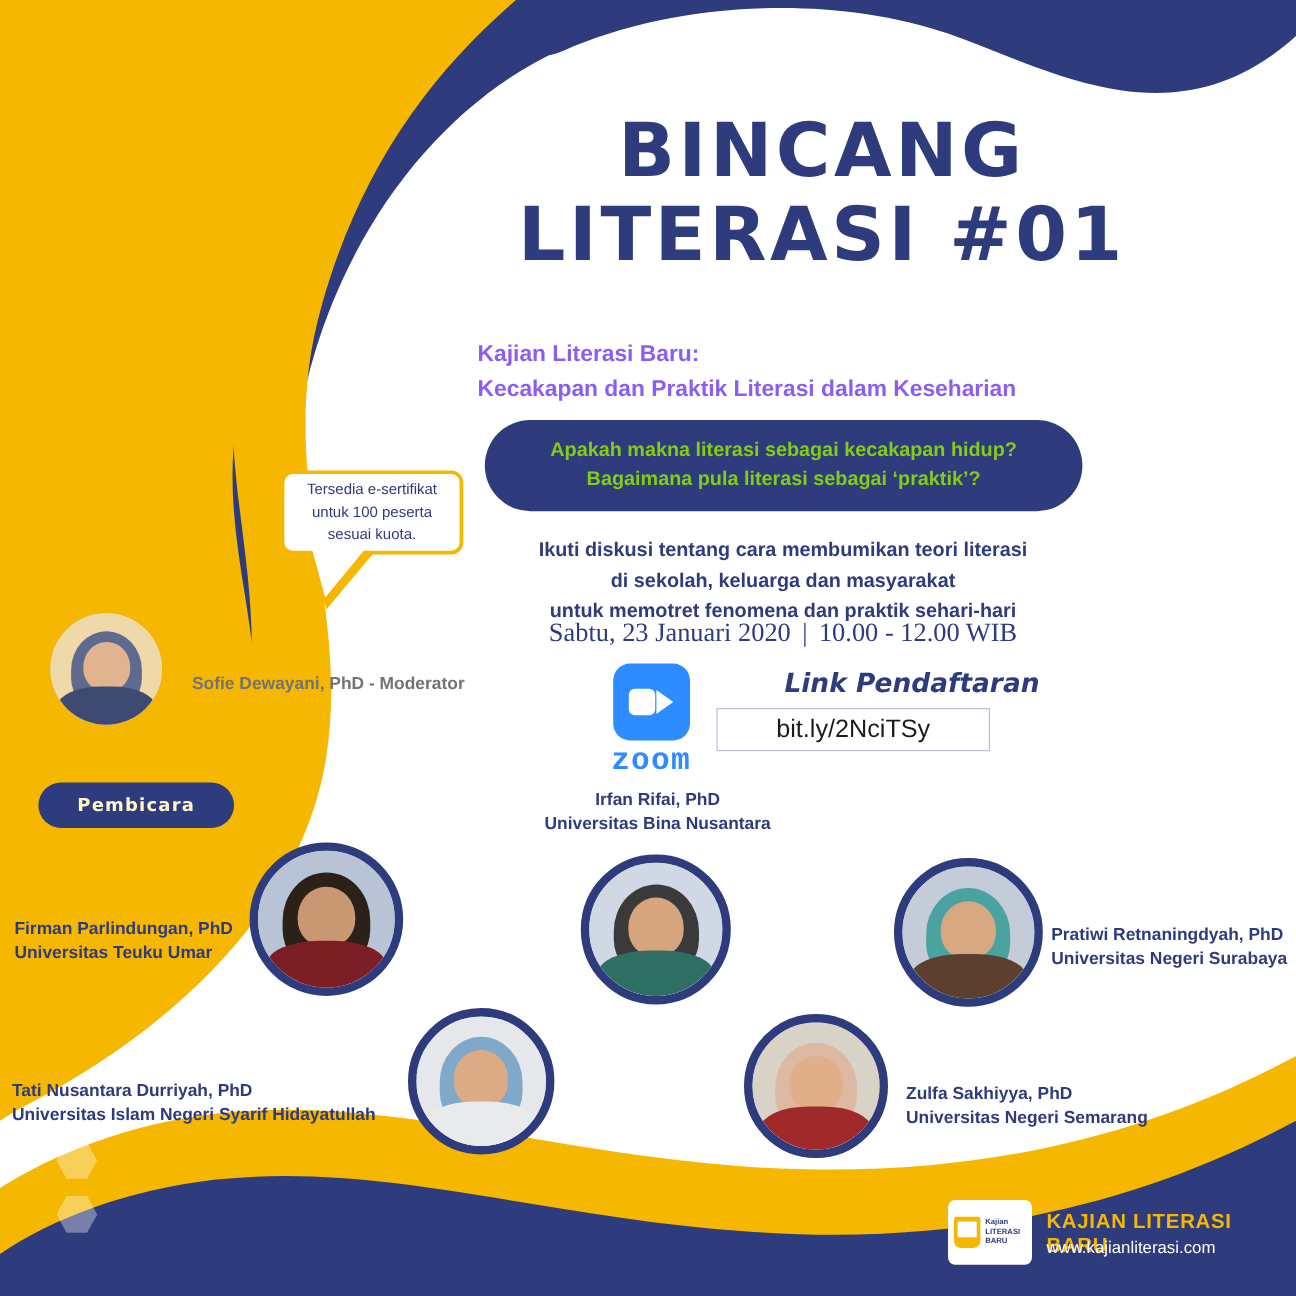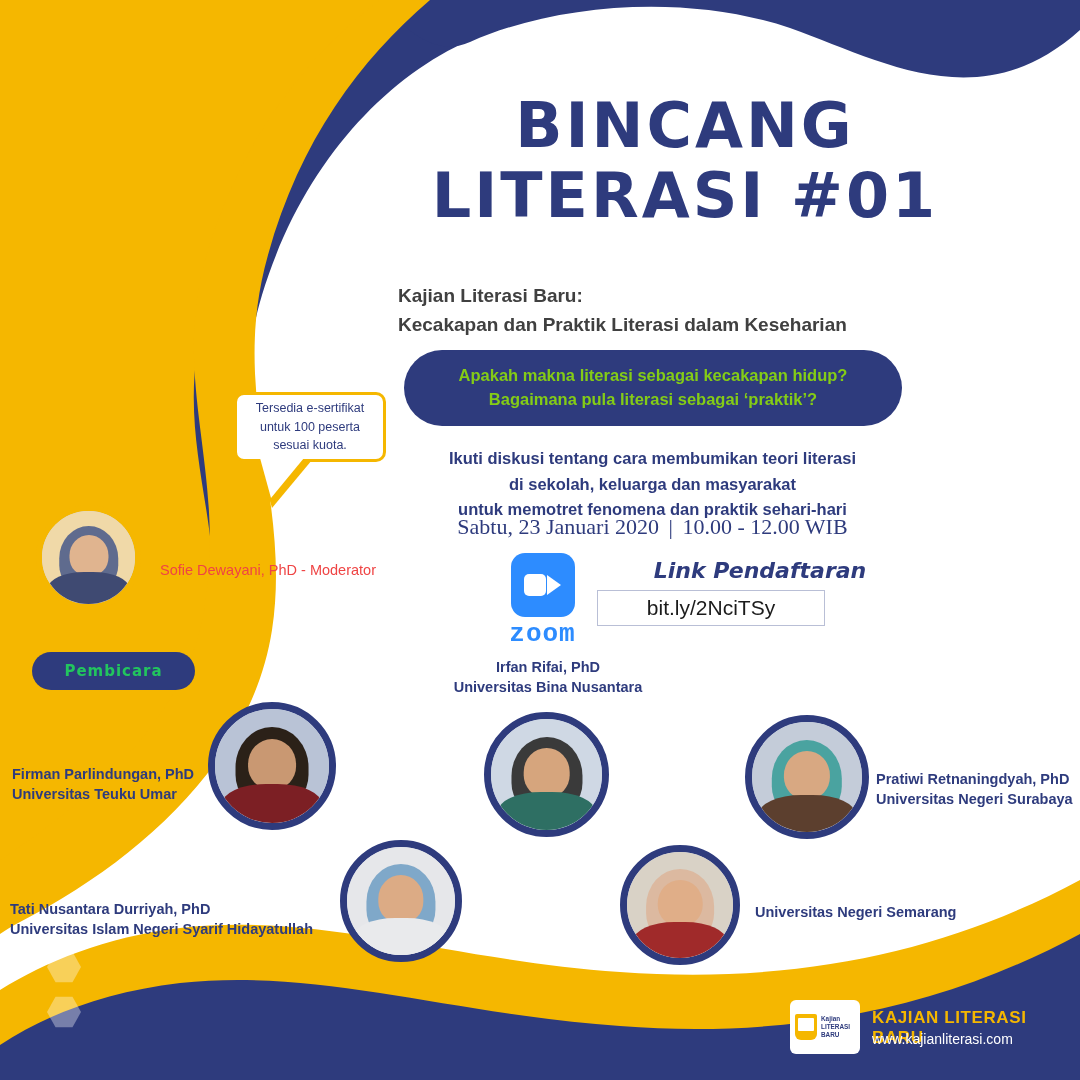--- a/index.html
+++ b/index.html
@@ -45,21 +45,21 @@
     letter-spacing: 3px;
     color: #2e3b7d;
     line-height: 1.25;
   }
 
   .subtitle-block {
     position: absolute;
     left: 398px;
     top: 282px;
     width: 580px;
-    color: #404040;
+    color: #8b5cf6;
   }
   .subtitle-1 {
     font-size: 19px;
     font-weight: bold;
     line-height: 1.5;
   }
   .subtitle-2 {
     font-size: 19px;
     font-weight: bold;
     line-height: 1.5;
@@ -231,38 +231,38 @@
     height: 105px;
     border-radius: 50%;
     border: 6px solid #f5b700;
     overflow: hidden;
     background: #cfd6e6;
   }
   .moderator-label {
     position: absolute;
     left: 160px;
     top: 562px;
-    color: #ef4444;
+    color: #737373;
     font-size: 14.5px;
-    font-weight: normal;
+    font-weight: bold;
   }
 
   
   .pembicara-badge {
     position: absolute;
     left: 32px;
     top: 652px;
     width: 163px;
     height: 38px;
     background: #2e3b7d;
     border-radius: 19px;
     display: flex;
     align-items: center;
     justify-content: center;
-    color: #22c55e;
+    color: #fef9c3;
     font-family: "DejaVu Sans", sans-serif;
     font-size: 15px;
     font-weight: bold;
     letter-spacing: 1px;
   }
 
   
   .speaker-photo {
     position: absolute;
     border-radius: 50%;
@@ -532,20 +532,21 @@
 
   <div class="speaker-photo sp-photo-5">
     <div class="face">
       <div class="bg" style="background:#d9d2c6"></div>
       <div class="hairwrap" style="background:#dcb9a0"></div>
       <div class="head" style="background:#e0ae88"></div>
       <div class="body" style="background:#a02a2a"></div>
     </div>
   </div>
   <div class="speaker-label sp-label-5">
+    <div>Zulfa Sakhiyya, PhD</div>
     <div>Universitas Negeri Semarang</div>
   </div>
 
   <div class="footer-logo-box">
     <div class="footer-logo-mark"></div>
     <div class="footer-logo-words">
       <div>Kajian</div>
       <div>LITERASI</div>
       <div>BARU</div>
     </div>

